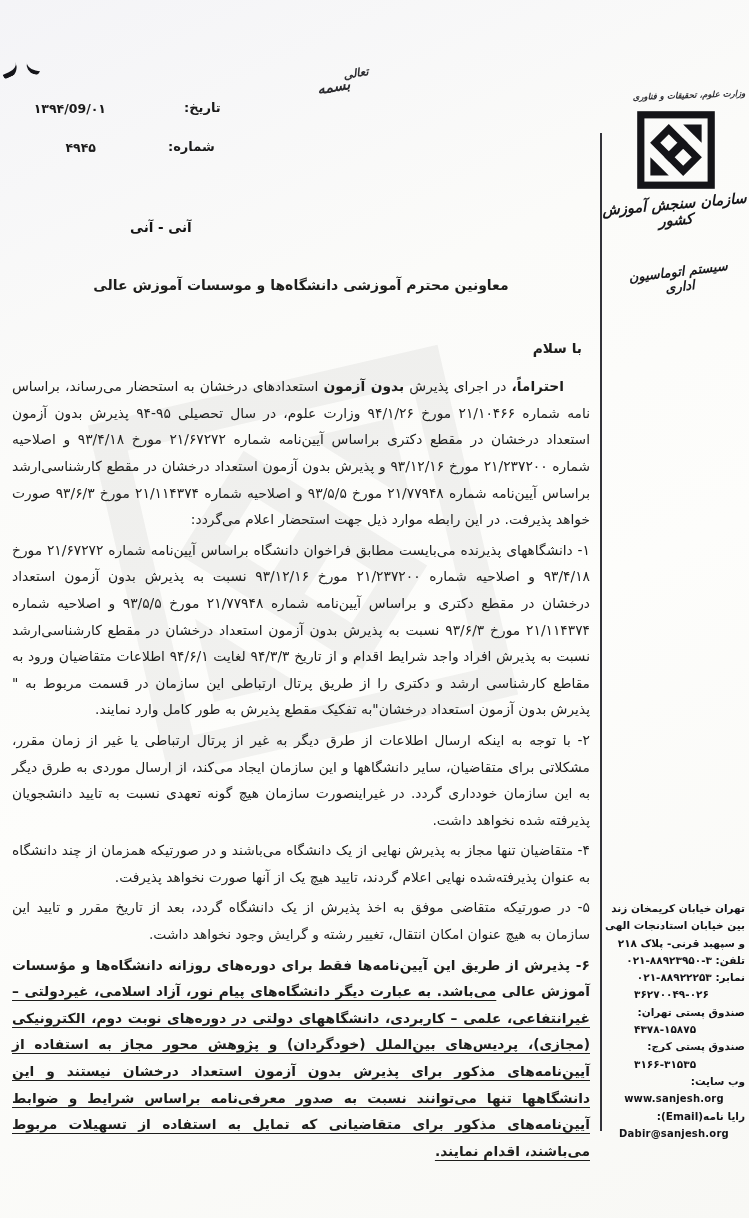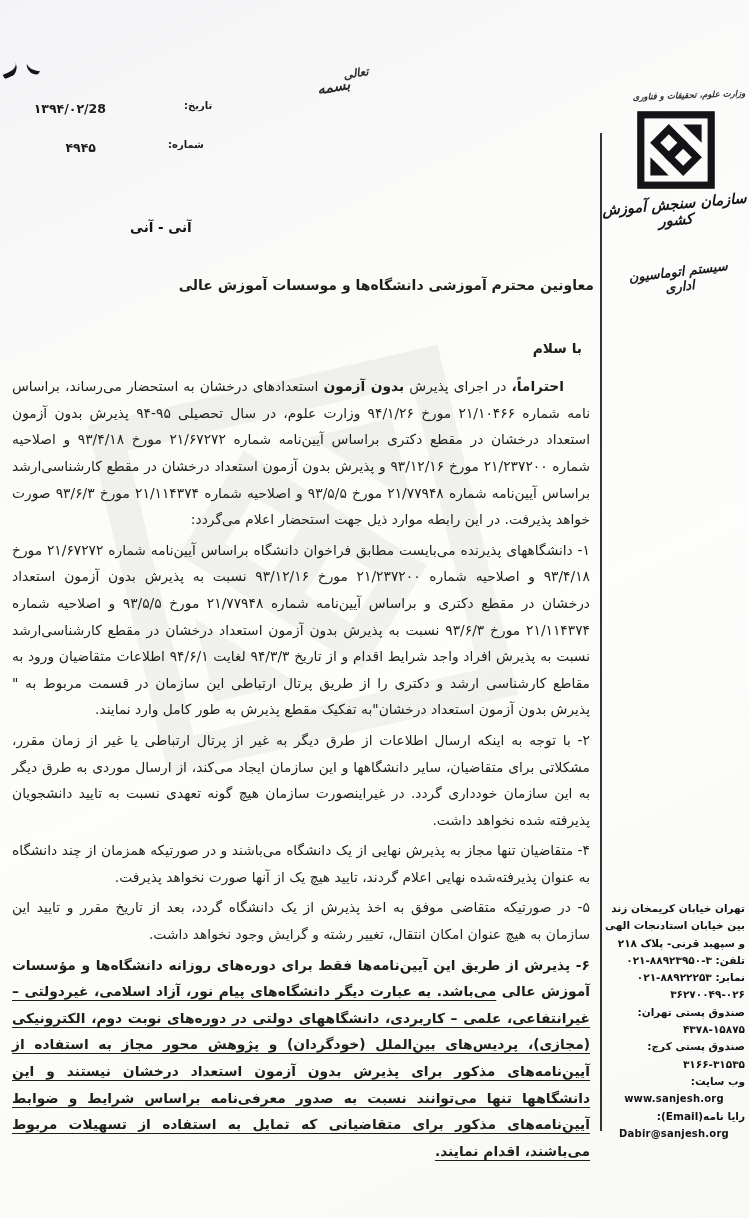--- a/index.html
+++ b/index.html
@@ -17,48 +17,48 @@
   .mark1{position:absolute;left:0px;top:58px;width:17px;height:14px;
     border-bottom:5px solid #15151a;border-radius:0 0 60% 20%;transform:rotate(-24deg);}
   .mark2{position:absolute;left:26px;top:59px;width:15px;height:11px;
     border-bottom:4.5px solid #15151a;border-radius:0 0 30% 70%;transform:rotate(14deg);}
   
   .bismillah{position:absolute;left:298px;top:66px;width:116px;
     transform:rotate(-9deg);font-style:italic;font-weight:600;color:#2c2c30;direction:rtl;}
   .bismillah .b1{font-size:11.5px;padding-left:46px;text-align:left;}
   .bismillah .b2{font-size:14.5px;padding-left:18px;text-align:left;margin-top:-5px;letter-spacing:1px;}
   
-  .meta-label{position:absolute;font-weight:bold;font-size:10px;direction:rtl;color:#1b1b1b;}
+  .meta-label{position:absolute;font-weight:bold;font-size:13px;direction:rtl;color:#1b1b1b;}
   .lbl-date{left:184px;top:100px;}
   .lbl-num{left:168px;top:139px;}
   .meta-value{position:absolute;font-weight:bold;font-size:12.5px;direction:rtl;color:#1b1b1b;}
   .val-date{left:14px;top:101px;width:92px;text-align:right;}
   .val-num{left:44px;top:140px;width:52px;text-align:right;letter-spacing:1px;}
   .priority{position:absolute;left:130px;top:219px;font-weight:bold;font-size:13.5px;direction:rtl;color:#141414;text-align:center;}
   
   .vline{position:absolute;left:600px;top:133px;width:1.6px;height:998px;background:#33333a;}
   
   .ministry{position:absolute;left:630px;top:90px;width:118px;font-size:8.5px;font-weight:600;
     font-style:italic;direction:rtl;text-align:center;transform:rotate(-2deg);color:#2e2e33;}
   .logo{position:absolute;left:633px;top:110px;width:86px;height:80px;}
   .orgname{position:absolute;left:602px;top:196px;width:146px;font-size:14.5px;font-weight:bold;
     font-style:italic;direction:rtl;text-align:center;transform:rotate(-5deg);color:#17171a;}
   .automation{position:absolute;left:618px;top:264px;width:122px;font-size:13px;font-weight:bold;
     font-style:italic;direction:rtl;text-align:center;transform:rotate(-7deg);color:#1a1a1e;}
   .contact{position:absolute;left:603px;top:900px;width:142px;direction:rtl;
     font-weight:bold;font-size:10.5px;line-height:17.3px;text-align:right;color:#141418;}
-  .contact .num{text-align:right;direction:rtl;}
+  .contact .num{text-align:left;direction:rtl;padding-left:31px;}
   .contact .ltr{direction:ltr;text-align:center;font-size:10px;letter-spacing:.2px;}
   
   .watermark{position:absolute;left:118px;top:375px;width:370px;height:370px;
     opacity:0.05;transform:rotate(-13deg);}
   
   .letter{position:absolute;left:8px;top:272px;width:586px;direction:rtl;
     font-size:13.8px;line-height:26.6px;text-align:justify;color:#1e1e1c;}
-  .recipient{font-weight:bold;font-size:14px;margin:0 0 36px 0;text-align:right;}
+  .recipient{font-weight:bold;font-size:14px;margin:0 0 36px 0;text-align:center;}
   .salutation{font-weight:bold;margin:12px;text-align:right;}
   .letter p{margin:4px;}
   .p-intro{text-indent:26px;}
   .b{font-weight:bold;}
   .item6 .u{font-weight:bold;text-decoration:underline;text-underline-offset:4px;text-decoration-thickness:1.2px;}
   .item6 .b{font-weight:bold;}
 </style>
 </head>
 <body>
 
@@ -66,21 +66,21 @@
 
   <div class="mark1"></div>
   <div class="mark2"></div>
 
   <div class="bismillah">
     <div class="b1">تعالی</div>
     <div class="b2">بسمه</div>
   </div>
 
   <span class="meta-label lbl-date">تاریخ:</span>
-  <span class="meta-value val-date">۱۳۹۴/۰۲/28</span>
+  <span class="meta-value val-date">۱۳۹۴/09/۰۱</span>
   <span class="meta-label lbl-num">شماره:</span>
   <span class="meta-value val-num">۴۹۴۵</span>
 
   <div class="priority">آنی - آنی</div>
 
   <div class="vline"></div>
 
   <div class="ministry">وزارت علوم، تحقیقات و فناوری</div>
 
   <svg class="logo" viewBox="0 0 100 100" xmlns="http://www.w3.org/2000/svg">

